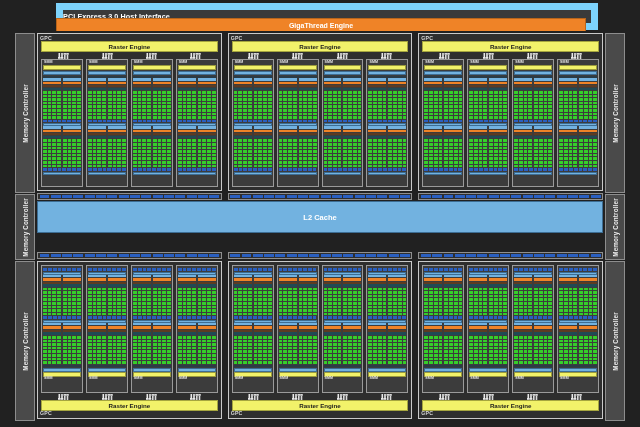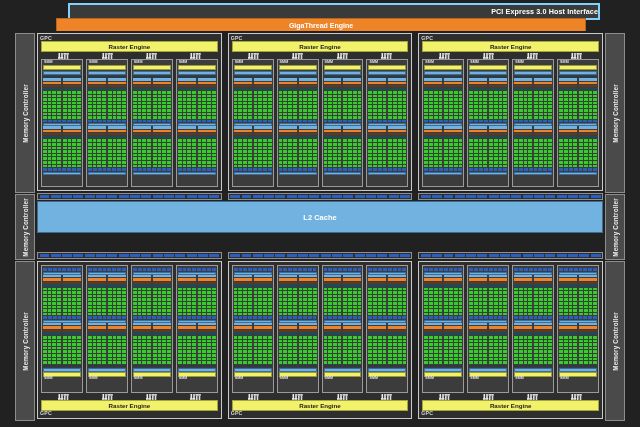--- a/index.html
+++ b/index.html
@@ -1,23 +1,23 @@
 <!DOCTYPE html>
 <html><head>
 <meta charset="utf-8">
 <style>
   html,body{margin:0;padding:0;background:#1d1d1d;}
   body{font-family:"Liberation Sans",sans-serif;}
   .stage{position:relative;width:640px;height:427px;background:#212121;overflow:hidden;}
 
   
   .pcie{
-    position:absolute;left:68px;top:3px;width:528px;height:13px;
-    background:#3a3a3a;border:2px solid #7dd3fc;
-    display:flex;align-items:center;justify-content:flex-end;
+    position:absolute;left:56px;top:3px;width:528px;height:13px;
+    background:#3a3a3a;border:7px solid #7dd3fc;
+    display:flex;align-items:center;justify-content:flex-start;
     color:#fff;font-size:7.2px;font-weight:bold;letter-spacing:.1px;
   }
   .giga{
     position:absolute;left:56px;top:18px;width:528px;height:12px;
     background:#ef8327;border:1px solid #b9651a;
     display:flex;align-items:center;justify-content:center;
     color:#fff;font-size:7px;font-weight:bold;
   }
 
   

